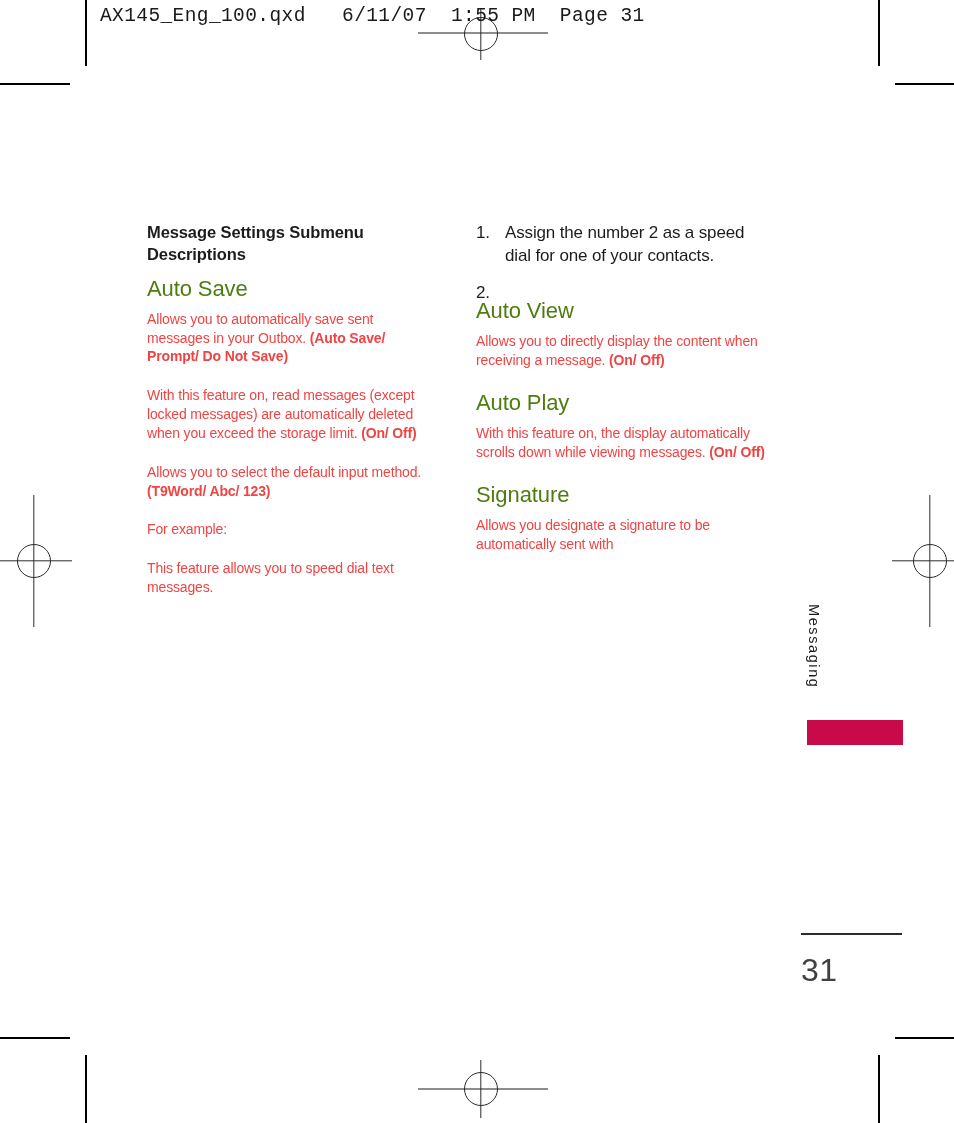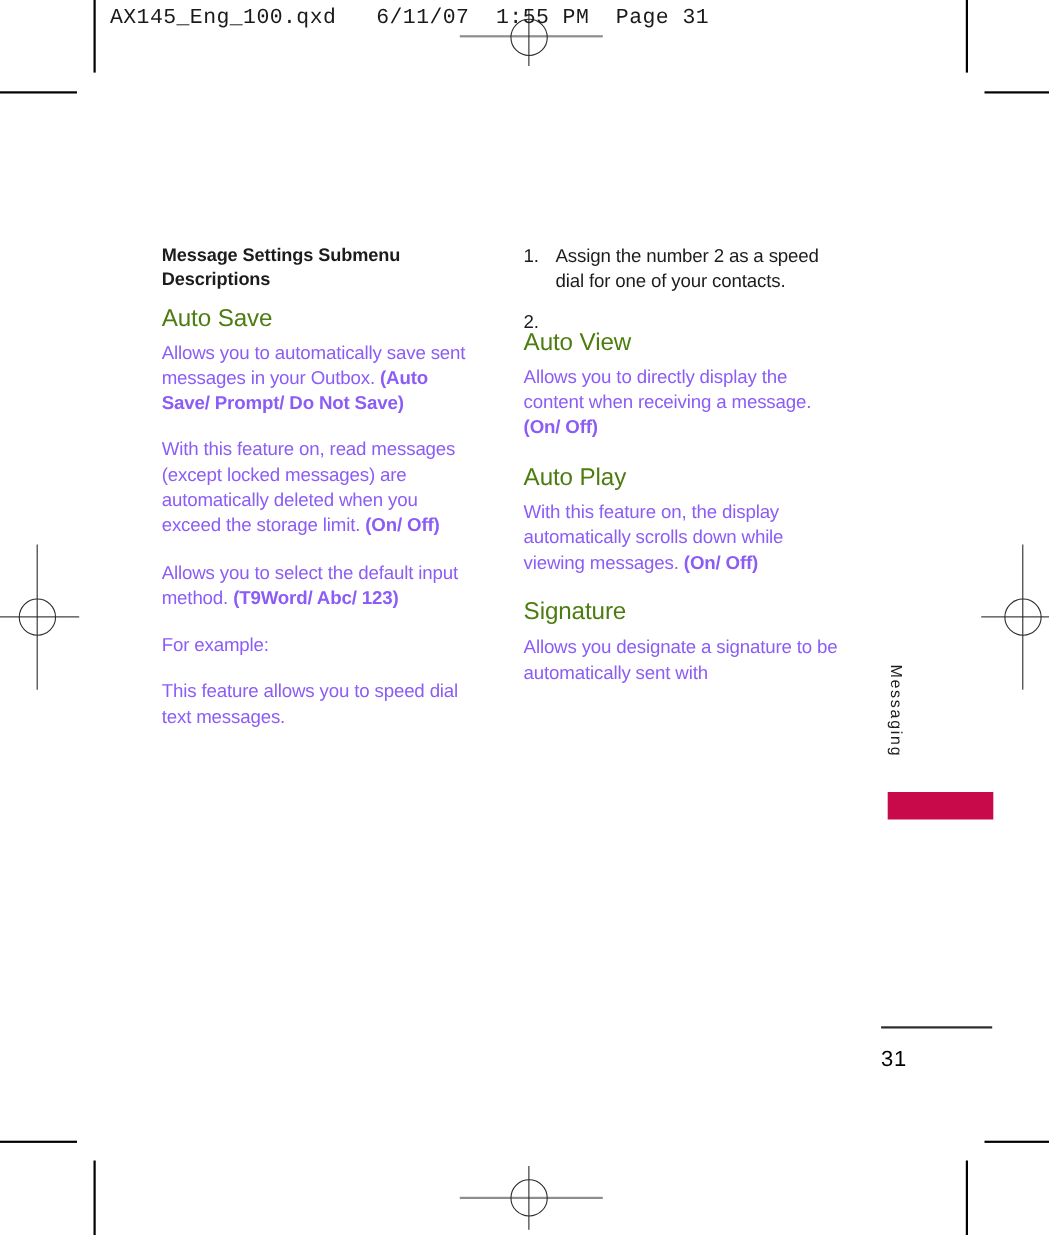--- a/index.html
+++ b/index.html
@@ -96,23 +96,23 @@
     margin: 0 0 9px 0;
     font-size: 22px;
     font-weight: normal;
     line-height: 1.15;
     color: #4d7c0f;
     letter-spacing: -0.1px;
   }
 
   p.para {
     margin: 0 0 20px 0;
-    font-size: 17px;
+    font-size: 14px;
     line-height: 1.345;
-    color: #8b5cf6;
+    color: #ef4444;
     letter-spacing: -0.15px;
   }
   p.para.run { margin-bottom: 4px; }
   p.para b { font-weight: bold; }
 
   ol.steps {
     margin: 0 0 30px 0;
     padding: 0;
     list-style: none;
   }
@@ -159,22 +159,22 @@
     left: 801px;
     top: 933px;
     width: 101px;
     height: 2px;
     background: #2b2b2b;
   }
   .folio {
     position: absolute;
     left: 801px;
     top: 952px;
-    font-size: 20px;
-    color: #000000;
+    font-size: 32px;
+    color: #404040;
     letter-spacing: 0.5px;
   }
 </style>
 </head>
 <body>
 
 <div class="mark crop-v" style="left:85px;  top:0px;    height:66px;"></div>
 <div class="mark crop-h" style="left:0px;   top:83px;   width:70px;"></div>
 <div class="mark crop-v" style="left:878px; top:0px;    height:66px;"></div>
 <div class="mark crop-h" style="left:895px; top:83px;   width:59px;"></div>

